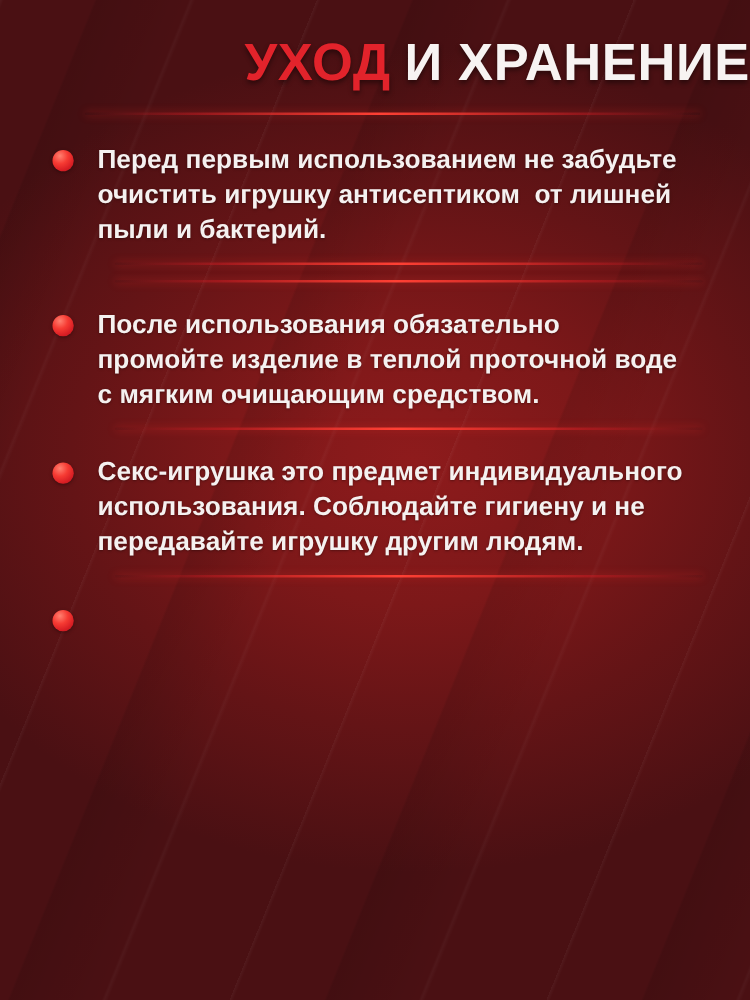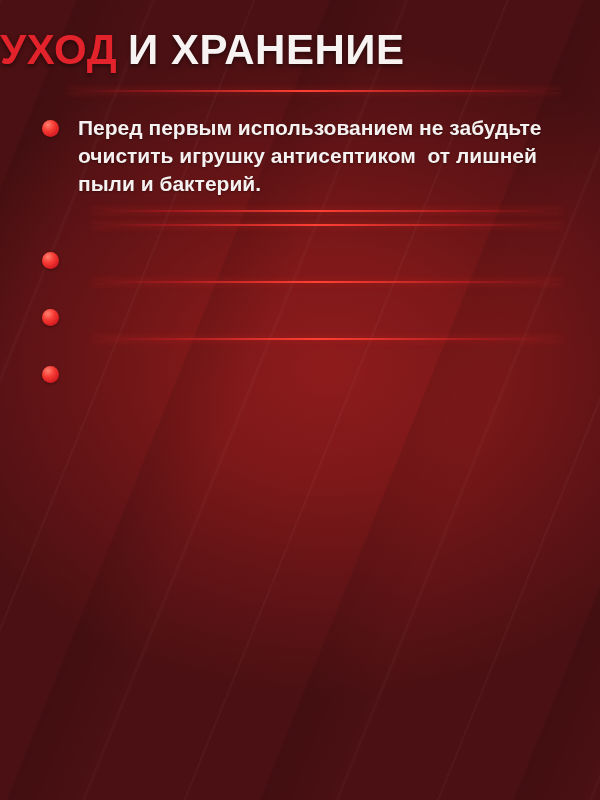--- a/index.html
+++ b/index.html
@@ -26,21 +26,21 @@
   .page {
     position: absolute;
     inset: 0;
     display: flex;
     flex-direction: column;
     padding: 24px 0 0 0;
     box-sizing: border-box;
   }
   h1.title {
     margin: 0;
-    text-align: left;
+    text-align: right;
     font-size: 42px;
     font-weight: 700;
     letter-spacing: 0.5px;
     color: #f7f3f2;
     line-height: 52px;
     text-shadow: 0 2px 4px rgba(0,0,0,0.45);
     white-space: nowrap;
   }
   h1.title .hl { color: #e2232b; }
   h1.title .rest { margin-left: 11px; }
@@ -108,26 +108,32 @@
 пыли и бактерий.</span>
     </div>
 
     <div class="divider section-divider"></div>
 
 
     <div class="divider section-divider"></div>
 
     <div class="bullet-item">
       <span class="dot"></span>
+      <span class="bullet-text">После использования обязательно
+промойте изделие в теплой проточной воде
+с мягким очищающим средством.</span>
     </div>
 
     <div class="divider section-divider"></div>
 
     <div class="bullet-item">
       <span class="dot"></span>
+      <span class="bullet-text">Секс-игрушка это предмет индивидуального
+использования. Соблюдайте гигиену и не
+передавайте игрушку другим людям.</span>
     </div>
 
     <div class="divider section-divider"></div>
 
     <div class="bullet-item">
       <span class="dot"></span>
     </div>
 
   </div>
 </div>

